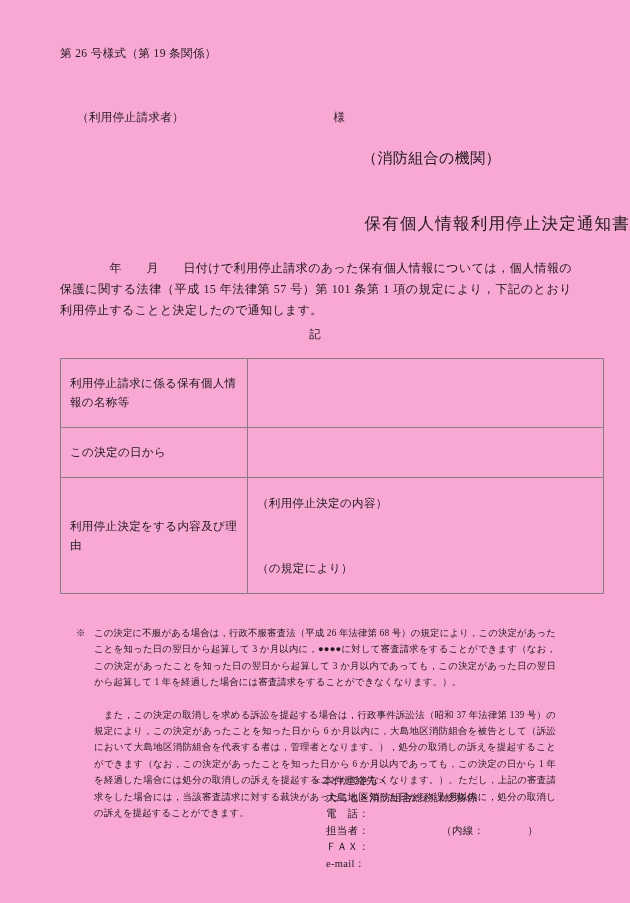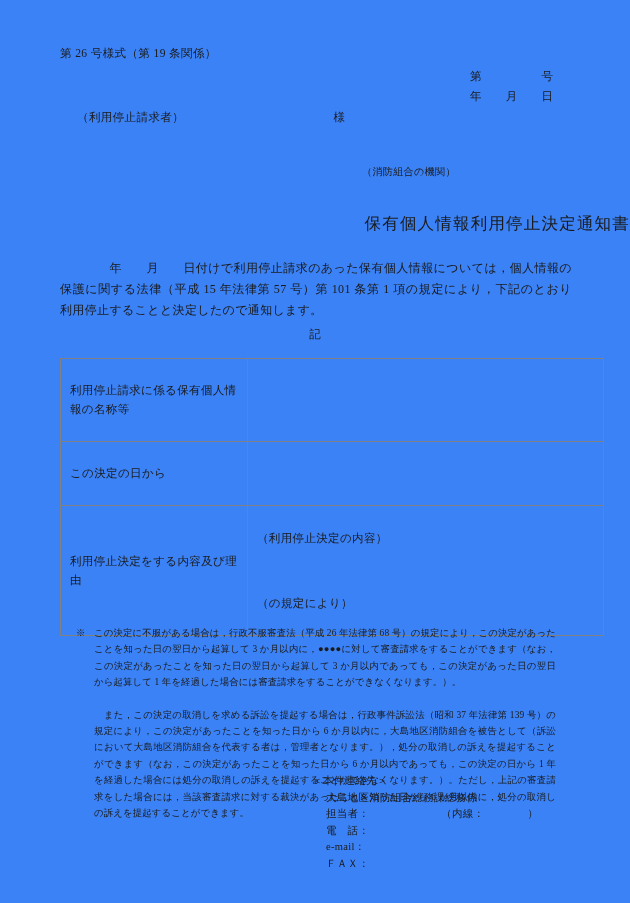--- a/index.html
+++ b/index.html
@@ -9,21 +9,21 @@
     background: #ffffff;
   }
   body {
     font-family: "Liberation Serif", "DejaVu Serif", serif;
     color: #1a1a1a;
   }
   #page {
     position: relative;
     width: 630px;
     height: 903px;
-    background: #3b82f6;
+    background: #f9a8d4;
     overflow: hidden;
     box-sizing: border-box;
   }
 
   
   .abs { position: absolute; }
   .nowrap { white-space: nowrap; }
 
   
   .form-no {
@@ -49,22 +49,22 @@
     letter-spacing: 0.4px;
   }
   .addressee-row .recipient { display: inline-block; margin-left: 17px; }
   .addressee-row .sama {
     display: inline-block;
     margin-left: 146px;
   }
 
   .issuer {
     left: 362px;
-    top: 165px;
-    font-size: 10px;
+    top: 149px;
+    font-size: 15px;
     letter-spacing: 0.4px;
   }
 
   
   .doc-title {
     left: 0;
     top: 213px;
     width: 630px;
     text-align: right;
     font-size: 16.5px;
@@ -97,21 +97,21 @@
     left: 60px;
     top: 358px;
     width: 507px;
     border-collapse: collapse;
     table-layout: fixed;
     font-size: 11.5px;
   }
   .info-table td {
     border: 1px solid #808080;
     vertical-align: middle;
-    padding: 22px 9px;
+    padding: 15px 9px;
     letter-spacing: 0.35px;
     line-height: 19px;
   }
   .info-table td.label-cell { width: 168px; }
   .info-table td.value-cell { width: 337px; vertical-align: top; }
   .row-h1 { height: 48px; }
   .row-h2 { height: 42px; }
   .row-h3 { height: 113px; }
 
   .value-cell .v-line { display: block; }
@@ -154,24 +154,20 @@
   .contact .c-ext { display: inline-block; margin-left: 72px; }
   .contact .c-mail { font-family: "Liberation Serif", "DejaVu Serif", serif; }
 </style>
 </head>
 <body>
 
 <div id="page">
 
   <div class="abs form-no nowrap">第 26 号様式（第 19 条関係）</div>
 
-  <div class="abs doc-number-block">
-    <span class="row">第　　　　　号</span>
-    <span class="row">年　　月　　日</span>
-  </div>
 
   <div class="abs addressee-row">
     <span class="recipient">（利用停止請求者）</span>
     <span class="sama">様</span>
   </div>
 
   <div class="abs issuer nowrap">（消防組合の機関）</div>
 
   <div class="abs doc-title">保有個人情報利用停止決定通知書</div>
 
@@ -202,19 +198,19 @@
   </table>
 
   <div class="abs footnote">
     <p class="fn-first"><span class="marker">※</span><span>この決定に不服がある場合は，行政不服審査法（平成 26 年法律第 68 号）の規定により，この決定があったことを知った日の翌日から起算して 3 か月以内に，●●●●に対して審査請求をすることができます（なお，この決定があったことを知った日の翌日から起算して 3 か月以内であっても，この決定があった日の翌日から起算して 1 年を経過した場合には審査請求をすることができなくなります。）。</span></p>
     <p class="fn-second">また，この決定の取消しを求める訴訟を提起する場合は，行政事件訴訟法（昭和 37 年法律第 139 号）の規定により，この決定があったことを知った日から 6 か月以内に，大島地区消防組合を被告として（訴訟において大島地区消防組合を代表する者は，管理者となります。），処分の取消しの訴えを提起することができます（なお，この決定があったことを知った日から 6 か月以内であっても，この決定の日から 1 年を経過した場合には処分の取消しの訴えを提起することができなくなります。）。ただし，上記の審査請求をした場合には，当該審査請求に対する裁決があったことを知った日から 6 か月以内に，処分の取消しの訴えを提起することができます。</p>
   </div>
 
   <div class="abs contact">
     <span class="c-line c-head">＜本件連絡先＞</span>
     <span class="c-body">大島地区消防組合総務課総務係</span>
+    <span class="c-body">電　話：</span>
     <span class="c-body"><span>担当者：</span><span class="c-ext">（内線：　　　　）</span></span>
-    <span class="c-body">電　話：</span>
+    <span class="c-body">ＦＡＸ：</span>
     <span class="c-body c-mail">e-mail：</span>
-    <span class="c-body">ＦＡＸ：</span>
   </div>
 
 </div>
 
 </body></html>

